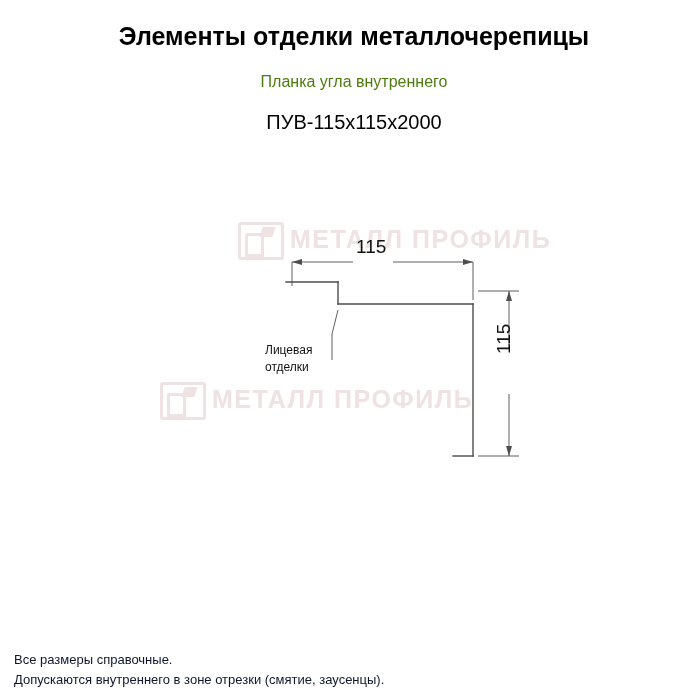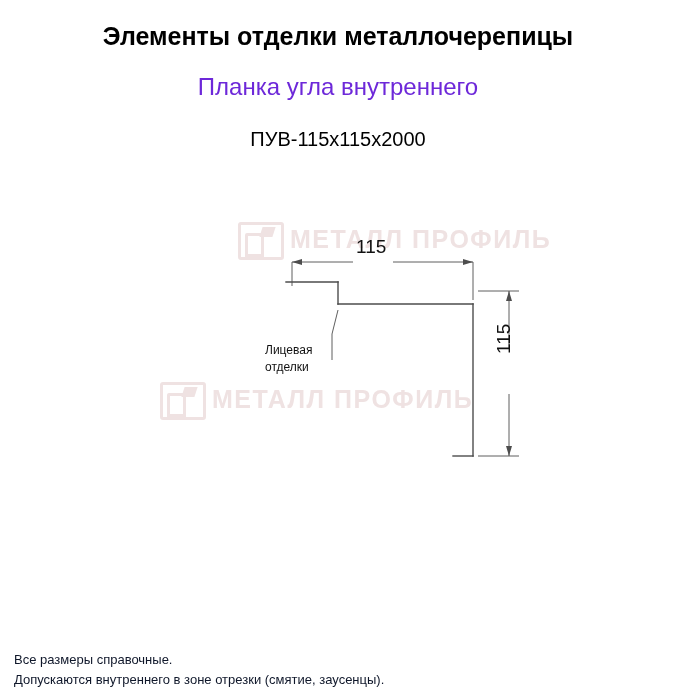--- a/index.html
+++ b/index.html
@@ -16,41 +16,41 @@
     overflow: hidden;
   }
   .page {
     position: absolute;
     inset: 0;
   }
   
   .header {
     position: absolute;
     top: 0;
-    left: 0;
+    left: 16px;
     width: 676px;
     text-align: center;
   }
   .title-main {
     font-size: 25px;
     font-weight: bold;
     margin-top: 22px;
     letter-spacing: 0px;
     color: #000;
   }
   .title-sub {
-    font-size: 24px;
+    font-size: 16px;
     font-weight: normal;
     margin-top: 22px;
-    color: #6d28d9;
+    color: #4d7c0f;
   }
   .title-code {
     font-size: 20px;
     font-weight: normal;
-    margin-top: 27px;
+    margin-top: 20px;
     color: #000;
   }
   
   .watermark {
     position: absolute;
     display: flex;
     align-items: center;
     gap: 10px;
     opacity: 1;
     pointer-events: none;

